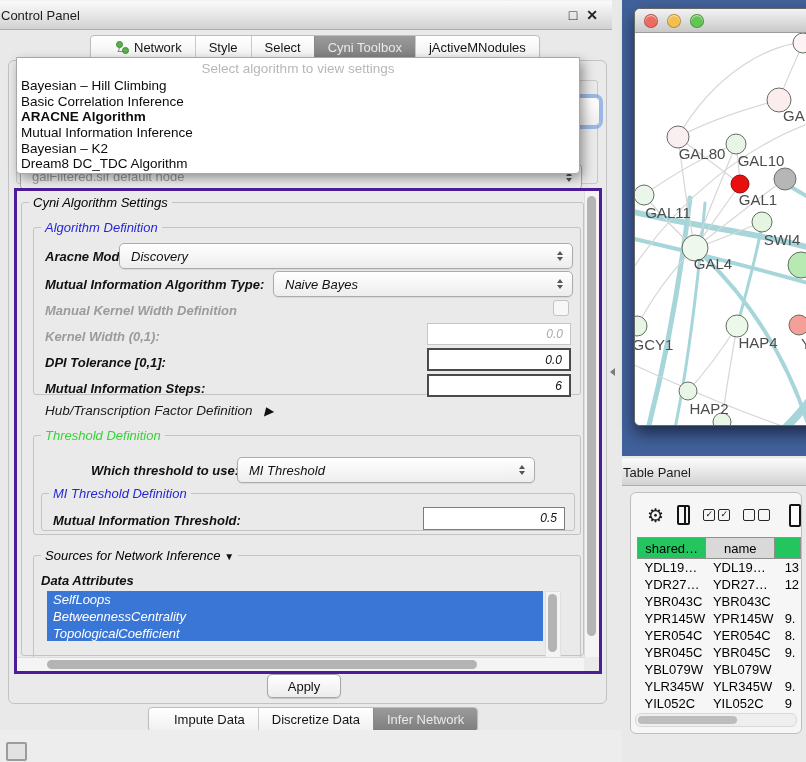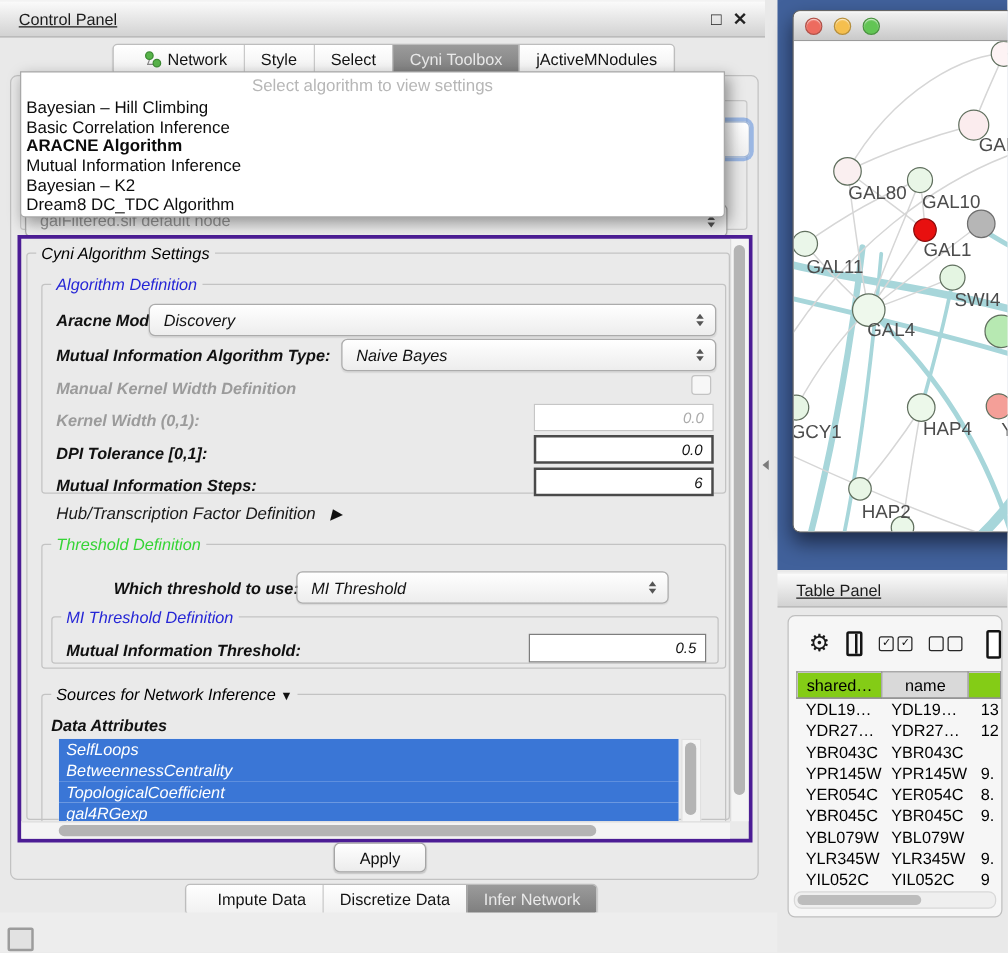--- a/index.html
+++ b/index.html
@@ -3,21 +3,21 @@
 <meta charset="utf-8">
 <style>
   html,body{margin:0;padding:0;}
   body{width:806px;height:762px;position:relative;overflow:hidden;
        font-family:"Liberation Sans",sans-serif;background:#e9e9e9;
        -webkit-font-smoothing:antialiased;}
   .abs{position:absolute;}
   
   .titlebar{background:linear-gradient(#fbfbfb,#d2d2d2);border-bottom:1px solid #aeaeae;
             border-top:1px solid #f3f3f3;display:flex;align-items:center;font-size:13px;color:#1c1c1c;}
-  .titlebar .t-label{padding-left:15px;text-decoration:underline;}
+  .titlebar .t-label{padding-left:1px;}
   
   #cp{left:0;top:0;width:612px;height:730px;}
   #cp-titlebar{left:0;top:0;width:612px;height:28px;}
   .win-btns{position:absolute;right:14px;top:6px;display:flex;gap:9px;font-size:14px;color:#222;}
   .win-btns span{cursor:default;}
   
   .seg{display:flex;height:23px;border:1px solid #bdbdbd;border-radius:4px;overflow:hidden;
        background:linear-gradient(#ffffff,#f0f0f0);box-shadow:0 1px 1px rgba(0,0,0,.12);padding-left:12px;}
   .seg .segi{display:flex;align-items:center;padding:0 13px;font-size:13px;color:#141414;
        border-left:1px solid #c9c9c9;white-space:nowrap;}
@@ -87,21 +87,21 @@
            border-radius:6px;overflow:hidden;}
   .tp-toolbar{height:44px;display:flex;align-items:center;gap:13px;padding-left:16px;}
   .gear{font-size:19px;color:#1a1a1a;line-height:1;}
   .colicon{width:18px;height:16px;border:2px solid #141414;border-radius:2px;position:relative;}
   .colicon:before{content:"";position:absolute;left:50%;top:0;bottom:0;width:2px;background:#141414;}
   .cbpair{display:flex;gap:3px;}
   .cb{width:10px;height:10px;border:1.5px solid #262626;border-radius:2px;font-size:9px;line-height:9px;color:#111;text-align:center;}
   .docicon{width:15px;height:19px;border:2px solid #141414;border-radius:2px;background:#fff;margin-left:6px;}
   table.dt{border-collapse:collapse;margin-left:6px;font-size:13px;color:#000;}
   table.dt th{font-weight:normal;font-size:13px;border:1px solid #909090;height:20px;padding:0 4px;white-space:nowrap;overflow:hidden;}
-  table.dt th.h-blue{background:#84cc16;}
+  table.dt th.h-blue{background:#22c55e;}
   table.dt th.h-gray{background:#d9d9d9;}
   table.dt td{height:17px;padding:0 0 0 7px;white-space:nowrap;overflow:hidden;}
   table.dt td.c2{padding-left:10px;}
   .tp-hscroll{position:absolute;left:4px;right:4px;bottom:6px;height:12px;background:#efefef;border:1px solid #d8d8d8;border-radius:6px;}
   .tp-hscroll .thumb{position:absolute;left:2px;top:1.5px;height:8px;width:62%;background:#bdbdbd;border-radius:5px;}
   
   #algo-popup{left:16px;top:57px;width:562px;height:115px;background:#fff;border:1px solid #a8a8a8;
               box-shadow:3px 5px 12px rgba(0,0,0,.4);border-radius:0 0 4px 4px;z-index:50;}
   #algo-popup .ph{font-size:13.5px;color:#b7b7b7;text-align:center;height:18px;line-height:18px;margin-top:2px;}
   #algo-popup .pi{font-size:13.5px;color:#0c0c0c;height:15.7px;line-height:15.7px;padding-left:4px;white-space:nowrap;}
@@ -218,21 +218,21 @@
     <span class="lbl" style="left:36px;top:322px;">Mutual Information Threshold:</span>
     <div class="tf" style="left:406px;top:316px;width:142px;height:23px;border:1px solid #7d7d7d;">0.5</div>
 
     <div class="group" style="left:16px;top:364px;width:546px;height:110px;"></div>
     <span class="gtitle" style="left:24px;top:357px;">
       <span>Sources for Network Inference</span>
       <span class="tri" style="font-size:10px;">▼</span>
     </span>
     <span class="lbl" style="left:24px;top:382px;">Data Attributes</span>
 
-    <div id="attr-list" class="abs" style="left:30px;top:400px;width:496px;height:66px;">
+    <div id="attr-list" class="abs" style="left:30px;top:400px;width:496px;height:50px;">
       <div class="li">SelfLoops</div>
       <div class="li">BetweennessCentrality</div>
       <div class="li">TopologicalCoefficient</div>
       <div class="li">gal4RGexp</div>
     </div>
     <div class="vscroll" style="left:528px;top:400px;height:66px;border:1px solid #e0e0e0;">
       <div class="thumb" style="top:2px;height:58px;"></div>
     </div>
 
     <div class="vscroll" style="right:0;top:0;height:466px;">

